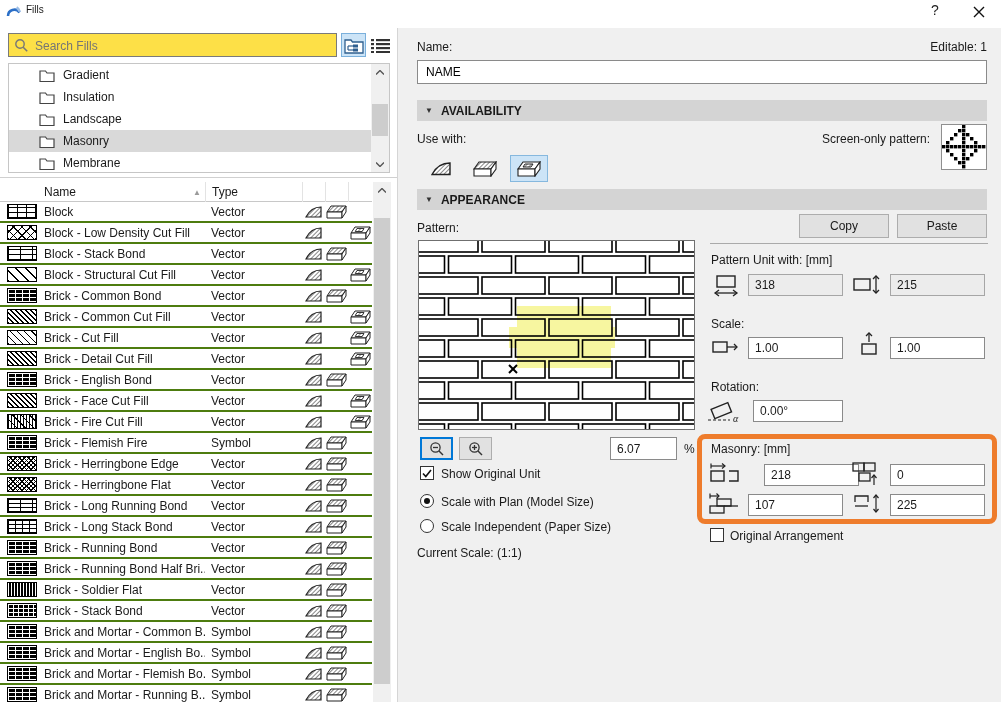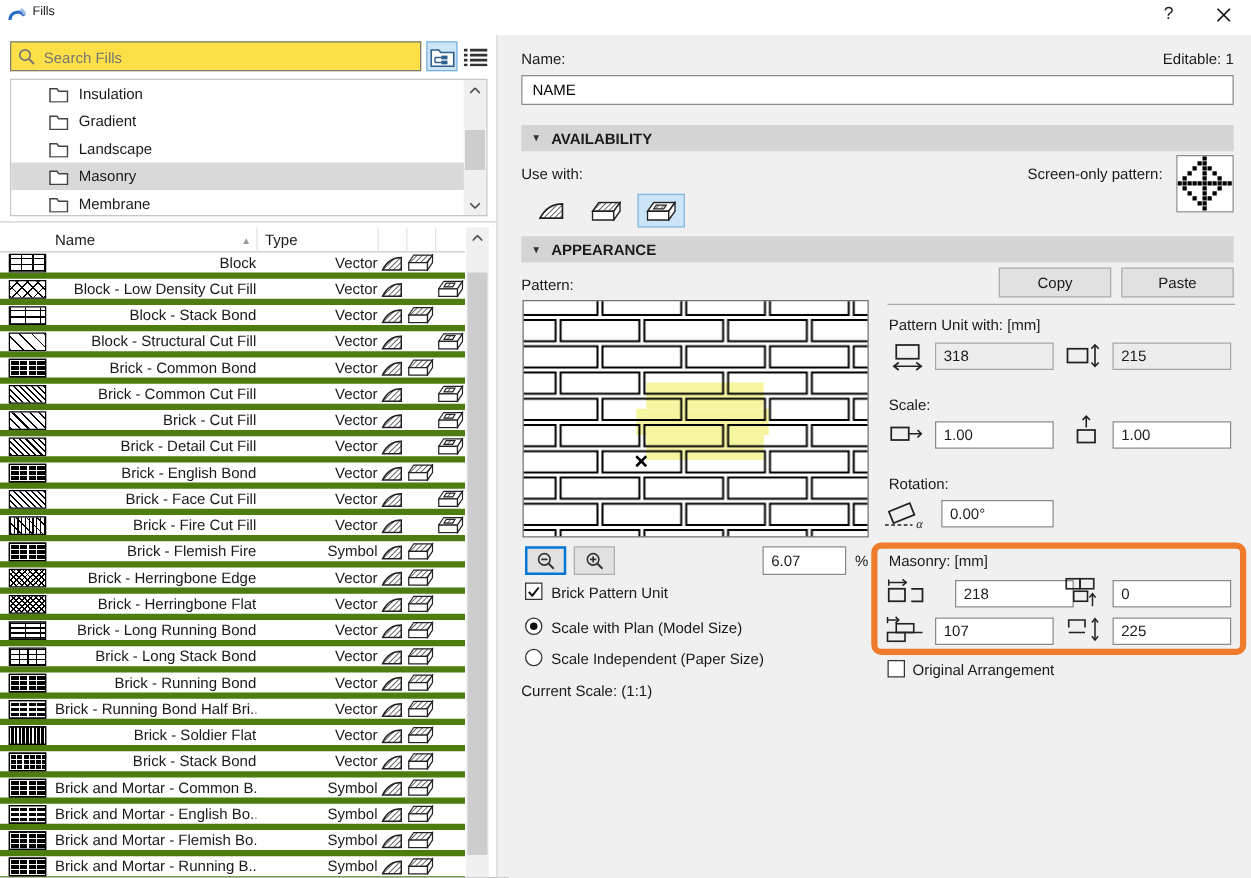--- a/index.html
+++ b/index.html
@@ -31,21 +31,21 @@
   .hsep{left:0px;top:177px;width:397px;height:1px;background:#d0d0d0;}
   
   .tbl-header{left:0px;top:182px;width:372px;height:20px;background:#fff;border-bottom:1px solid #c8c8c8;display:flex;align-items:center;box-sizing:border-box;}
   .hc{height:20px;display:flex;align-items:center;box-sizing:border-box;}
   .hc-swatch{width:44px;}
   .hc-name{width:161px;position:relative;}
   .hc-name .sort{position:absolute;right:4px;top:6px;font-size:8px;color:#9a9a9a;}
   .hc-type{width:97px;border-left:1px solid #e3e3e3;padding-left:6px;}
   .hc-i{width:23px;border-left:1px solid #e3e3e3;}
   .tbl-body{left:0px;top:202px;width:372px;height:500px;overflow:hidden;}
-  .frow{height:21px;display:flex;align-items:center;border-bottom:5px solid #4d7c0f;box-sizing:border-box;text-align:right;}
+  .frow{height:21px;display:flex;align-items:center;border-bottom:2px solid #4d7c0f;box-sizing:border-box;}
   .fc-swatch{width:44px;display:flex;justify-content:flex-start;padding-left:7px;box-sizing:border-box;}
   .swatch{width:30px;height:15px;border:1px solid #000;box-sizing:border-box;background:#fff;}
   .fc-name{width:161px;white-space:nowrap;overflow:hidden;}
   .fc-type{width:97px;padding-left:6px;box-sizing:border-box;}
   .fc-i{width:23px;display:flex;justify-content:center;align-items:center;}
   .list-scroll{left:373px;top:182px;width:18px;height:520px;background:#f0f0f0;}
   .list-thumb{position:absolute;left:1px;top:36px;width:16px;height:466px;background:#cdcdcd;}
   
   .sw-brickout{background-image:repeating-linear-gradient(0deg,#000 0 1px,transparent 1px 5px),repeating-linear-gradient(90deg,#000 0 1px,transparent 1px 9px);}
   .sw-xhatch{background-image:repeating-linear-gradient(45deg,#000 0 1px,transparent 1px 6px),repeating-linear-gradient(-45deg,#000 0 1px,transparent 1px 6px);}
@@ -155,27 +155,27 @@
         <rect x="5" y="13" width="14" height="2.2" fill="#333"></rect>
     </svg>
   </div>
 
   <div class="abs tree-box">
     <div id="tree-list">
         <div class="tree-item">
           <svg width="16" height="13" viewBox="0 0 16 13">
             <path d="M1 2 h5.5 l1.5 2 H15 v8.5 H1 Z" fill="#fff" stroke="#444" stroke-width="1.2"></path>
           </svg>
-          <span class="lbl">Insulation</span>
+          <span class="lbl">Gradient</span>
         </div>
         <div class="tree-item">
           <svg width="16" height="13" viewBox="0 0 16 13">
             <path d="M1 2 h5.5 l1.5 2 H15 v8.5 H1 Z" fill="#fff" stroke="#444" stroke-width="1.2"></path>
           </svg>
-          <span class="lbl">Gradient</span>
+          <span class="lbl">Insulation</span>
         </div>
         <div class="tree-item">
           <svg width="16" height="13" viewBox="0 0 16 13">
             <path d="M1 2 h5.5 l1.5 2 H15 v8.5 H1 Z" fill="#fff" stroke="#444" stroke-width="1.2"></path>
           </svg>
           <span class="lbl">Landscape</span>
         </div>
         <div class="tree-item selected">
           <svg width="16" height="13" viewBox="0 0 16 13">
             <path d="M1 2 h5.5 l1.5 2 H15 v8.5 H1 Z" fill="#fff" stroke="#444" stroke-width="1.2"></path>
@@ -837,21 +837,21 @@
   <div class="field" style="left:610px;top:437px;width:67px;height:23px">
       <span>6.07</span>
     </div>
   <span class="lab" style="left:684px;top:442px">%</span>
 
   <div class="chk" style="left:420px;top:466px">
     <svg width="10" height="9" viewBox="0 0 10 9">
         <polyline points="1,4.5 3.8,7.5 9,1" fill="none" stroke="#111" stroke-width="1.6"></polyline>
       </svg>
   </div>
-  <span class="lab" style="left:441px;top:467px">Brick Pattern Unit</span>
+  <span class="lab" style="left:441px;top:467px">Show Original Unit</span>
 
   <div class="radio" style="left:420px;top:494px">
       <div class="dot"></div>
     </div>
   <span class="lab" style="left:441px;top:495px">Scale with Plan (Model Size)</span>
   <div class="radio" style="left:420px;top:519px"></div>
   <span class="lab" style="left:441px;top:520px">Scale Independent (Paper Size)</span>
   <span class="lab" style="left:417px;top:546px">Current Scale: (1:1)</span>
 
   <span class="lab" style="left:711px;top:253px">Pattern Unit with: [mm]</span>

